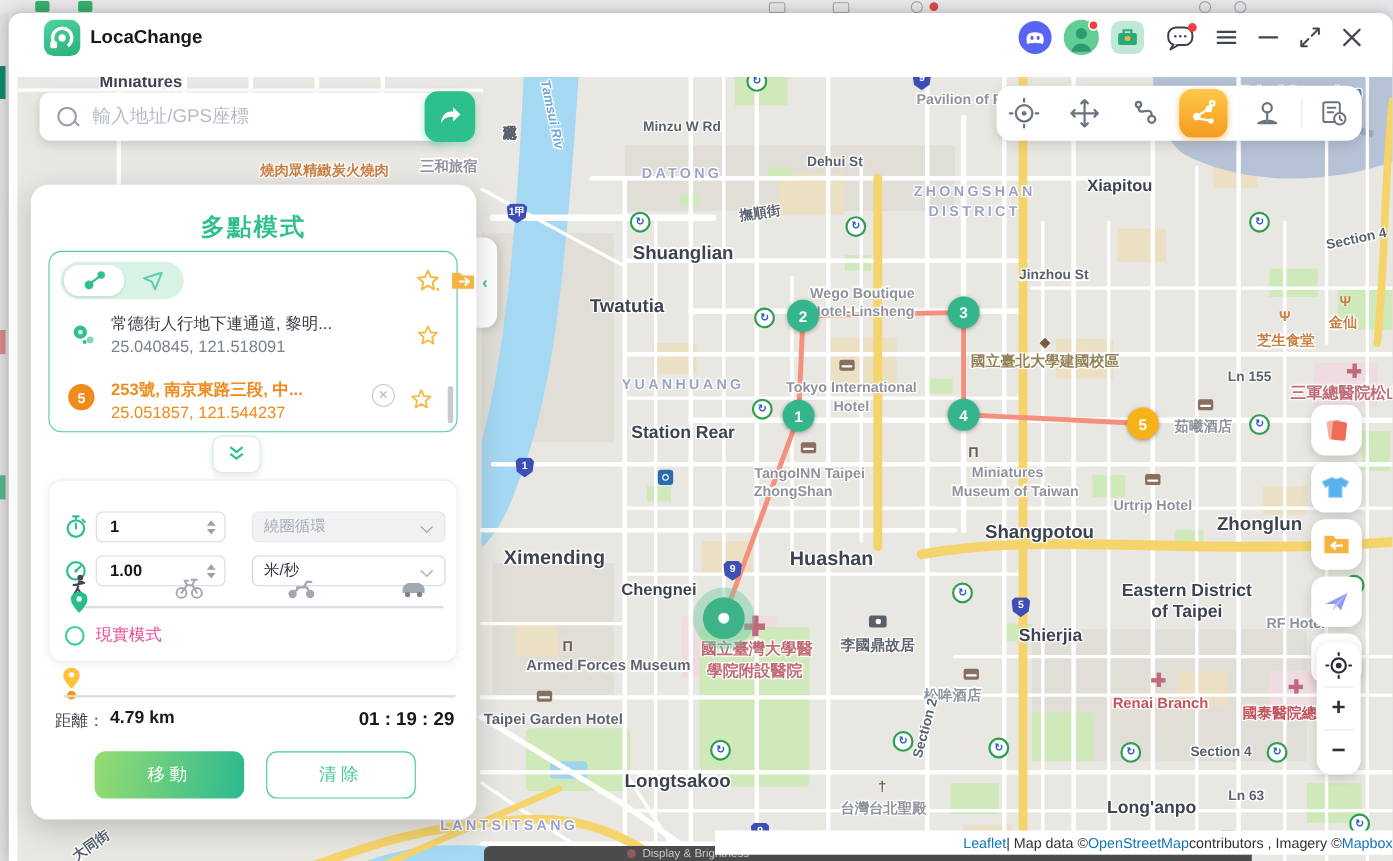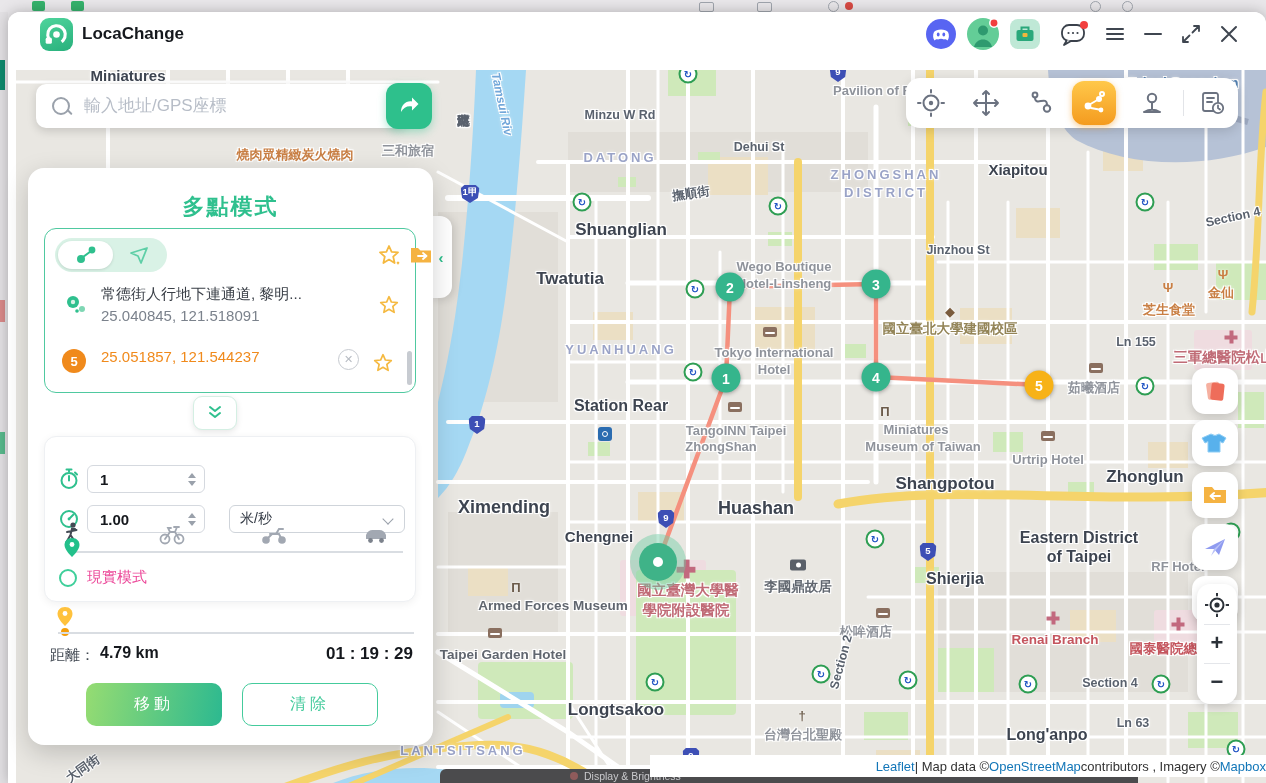--- a/index.html
+++ b/index.html
@@ -257,21 +257,21 @@
         <div class="lbl street" style="left: 1120px; top: 272px;">Ln 155</div>
         <div class="lbl red" style="left: 1208px; top: 287px;">三軍總醫院松山</div>
         <div class="lbl city17" style="left: 605px; top: 160px;">Shuanglian</div>
         <div class="lbl poi" style="left: 768px; top: 196px;">Wego Boutique</div>
         <div class="lbl poi" style="left: 768px; top: 213px;">Hotel-Linsheng</div>
         <div class="lbl campus" style="left: 934px; top: 259px;">國立臺北大學建國校區</div>
         <div class="lbl city17" style="left: 554px; top: 209px;">Twatutia</div>
         <div class="lbl district" style="left: 605px; top: 279px;">YUANHUANG</div>
         <div class="lbl poi" style="left: 758px; top: 282px;">Tokyo International</div>
         <div class="lbl poi" style="left: 758px; top: 299px;">Hotel</div>
-        <div class="lbl city16" style="left: 605px; top: 324px; margin-top: 12px;">Station Rear</div>
+        <div class="lbl city16" style="left: 605px; top: 324px;">Station Rear</div>
         <div class="lbl poi" style="left: 720px; top: 360px;">TangoINN Taipei</div>
         <div class="lbl poi" style="left: 705px; top: 376px;">ZhongShan</div>
         <div class="lbl poi" style="left: 900px; top: 359px;">Miniatures</div>
         <div class="lbl poi" style="left: 907px; top: 376px;">Museum of Taiwan</div>
         <div class="lbl poi" style="left: 1032px; top: 389px;">Urtrip Hotel</div>
         <div class="lbl poi" style="left: 1078px; top: 318px;">茹曦酒店</div>
         <div class="lbl city17" style="left: 929px; top: 414px;">Shangpotou</div>
         <div class="lbl city17" style="left: 1129px; top: 407px;">Zhonglun</div>
         <div class="lbl city18" style="left: 488px; top: 437px;">Ximending</div>
         <div class="lbl city18" style="left: 740px; top: 438px;">Huashan</div>
@@ -509,20 +509,21 @@
           <div class="pt-coord">25.040845, 121.518091</div>
         </div>
         <div class="star" style="left:332px;top:64px">
           <svg width="24" height="24" viewBox="-13 -13 26 26" stroke="#f5b940" stroke-width="1.8" fill="none" stroke-linejoin="round">
             <path d="M0,-9 L2.6,-3.2 L9,-2.6 L4.2,1.6 L5.6,8 L0,4.6 L-5.6,8 L-4.2,1.6 L-9,-2.6 L-2.6,-3.2 Z"></path>
           </svg>
         </div>
 
         <div id="badge5">5</div>
         <div class="pt-row orange" style="left:56px;top:116px">
+          <div class="pt-name" style="font-weight:700">253號, 南京東路三段, 中...</div>
           <div class="pt-coord">25.051857, 121.544237</div>
         </div>
         <div id="remove2">✕</div>
         <div class="star" style="left:326px;top:122px">
           <svg width="24" height="24" viewBox="-13 -13 26 26" stroke="#f5b940" stroke-width="1.8" fill="none" stroke-linejoin="round">
             <path d="M0,-9 L2.6,-3.2 L9,-2.6 L4.2,1.6 L5.6,8 L0,4.6 L-5.6,8 L-4.2,1.6 L-9,-2.6 L-2.6,-3.2 Z"></path>
           </svg>
         </div>
         <div id="scrollthumb"></div>
       </div>
@@ -538,20 +539,24 @@
           <circle cx="0" cy="1.5" r="7.5"></circle>
             <path d="M0,1.5 V-3 M-2.5,-9.5 h5 M0,-9.5 v2 M6,-6.5 l2,2"></path>
         </svg>
         <div class="num-input" style="top:28px">
           <input readonly="" value="1" style="">
           <div class="stepper">
               <div class="tri-up"></div>
               <div class="tri-dn"></div>
             </div>
         </div>
+        <div class="dd" id="dd-loop" style="top:28px">
+          <span>繞圈循環</span>
+            <span class="chev"></span>
+        </div>
 
         <svg class="set-ico" style="top:70px" width="24" height="24" viewBox="-12 -12 24 24" stroke="#2fc08e" stroke-width="2" fill="none" stroke-linecap="round">
           <circle cx="0" cy="0" r="8"></circle>
             <path d="M0,0 L4.5,-4.5"></path>
             <circle cx="0" cy="0" r="1.4" fill="#2fc08e" stroke="none"></circle>
         </svg>
         <div class="num-input" style="top:68px">
           <input readonly="" value="1.00" style="">
           <div class="stepper">
               <div class="tri-up"></div>

